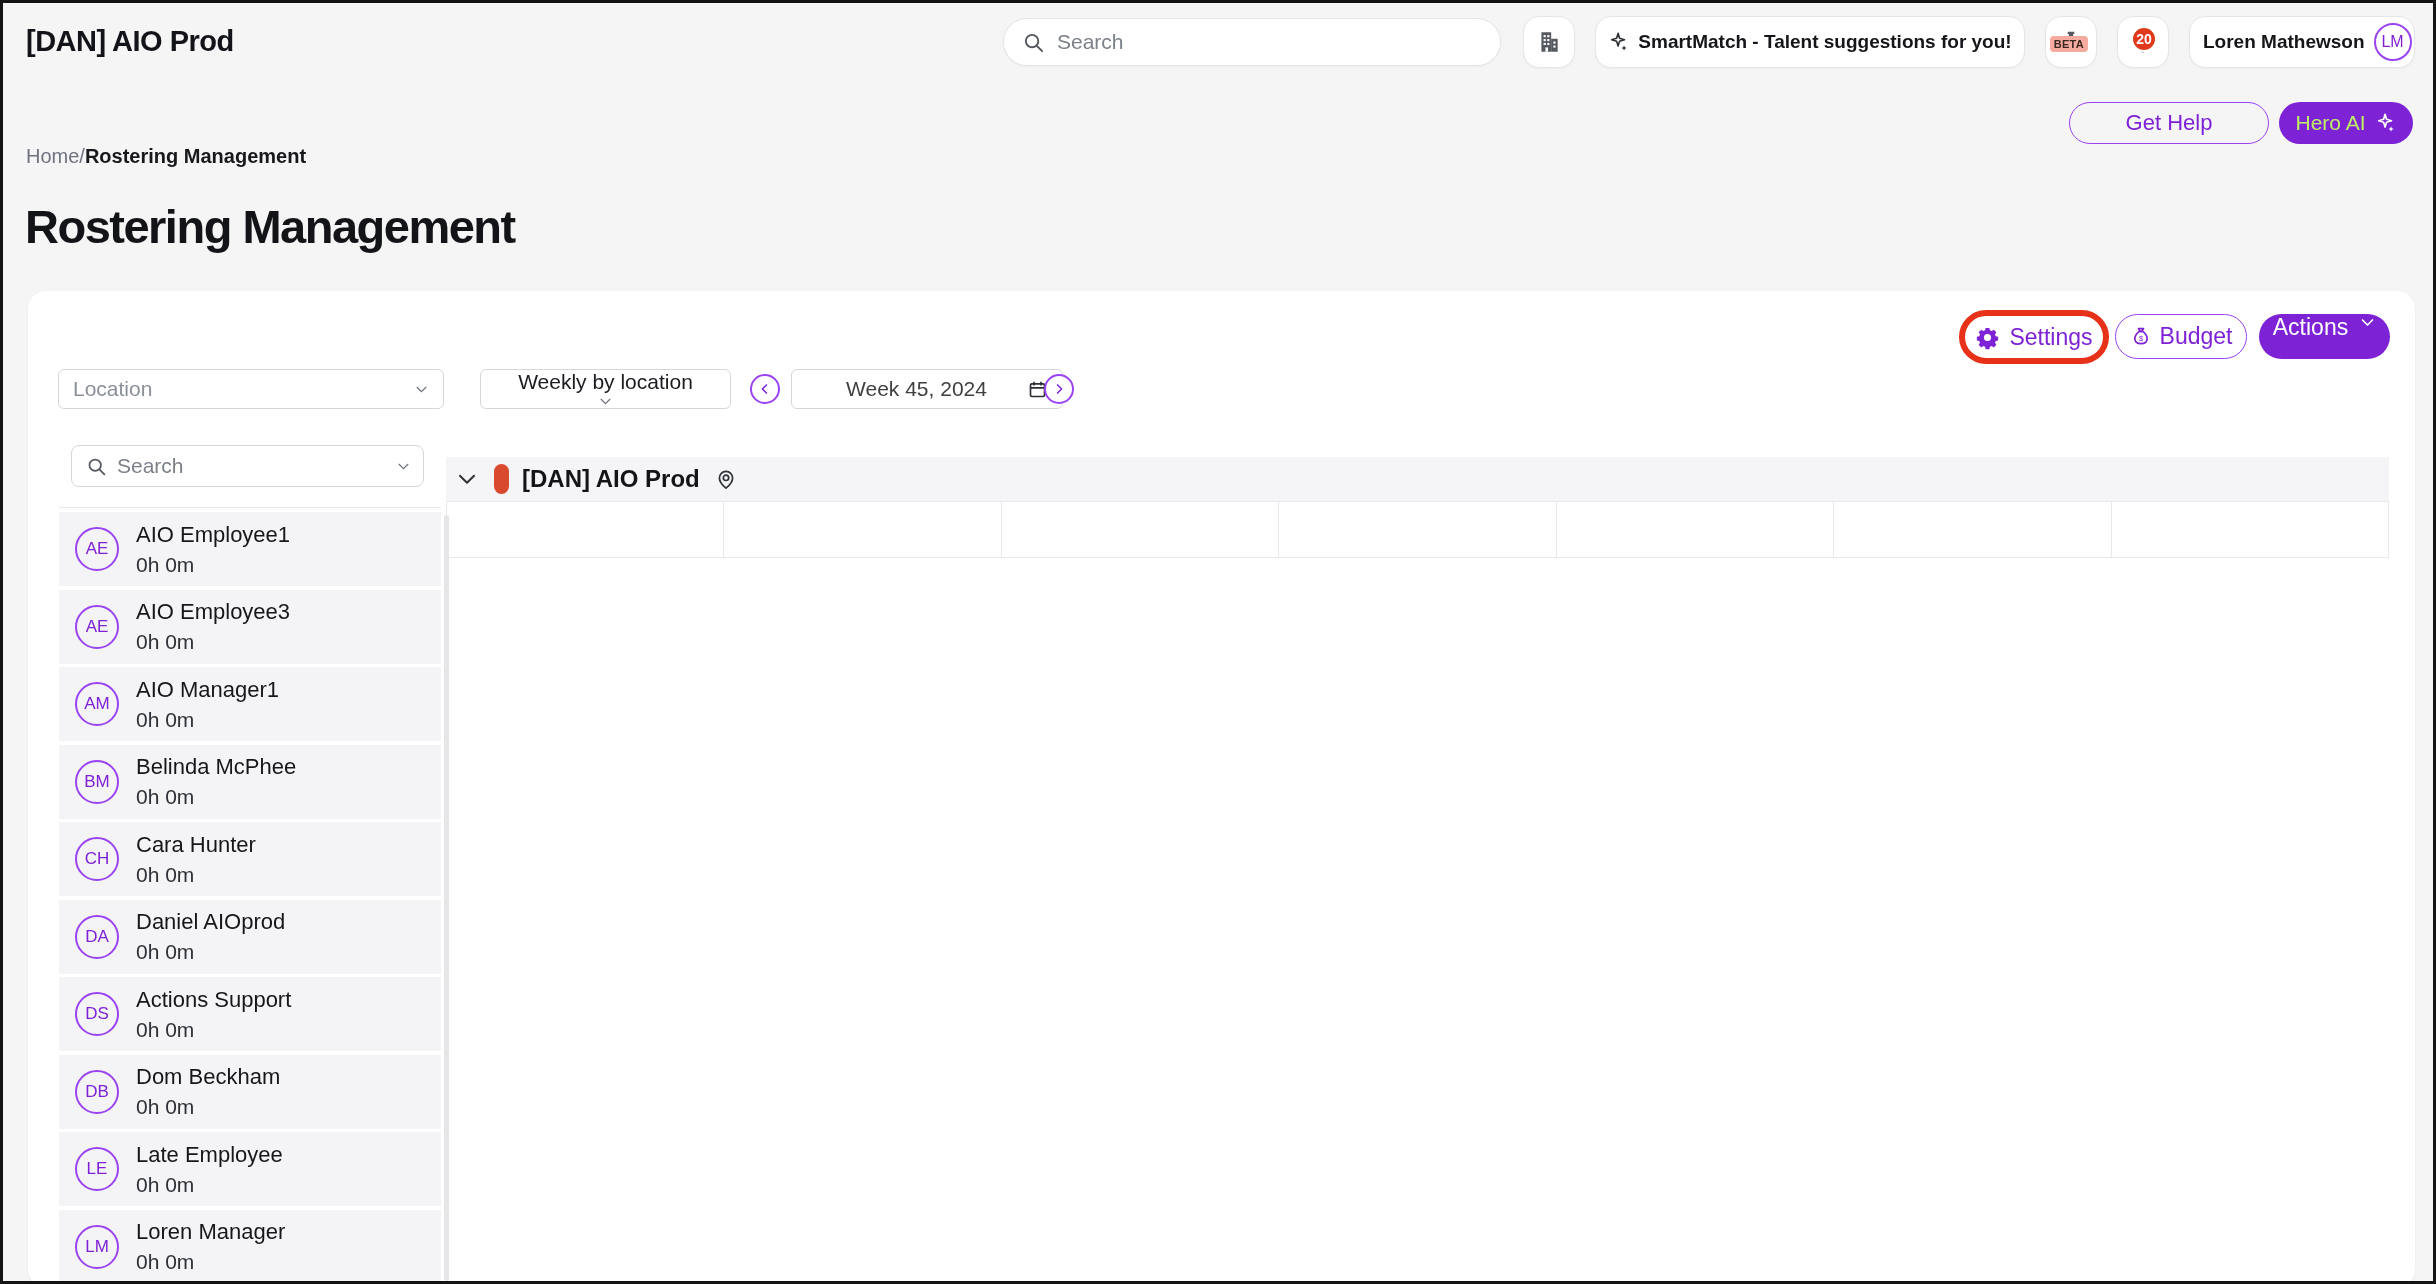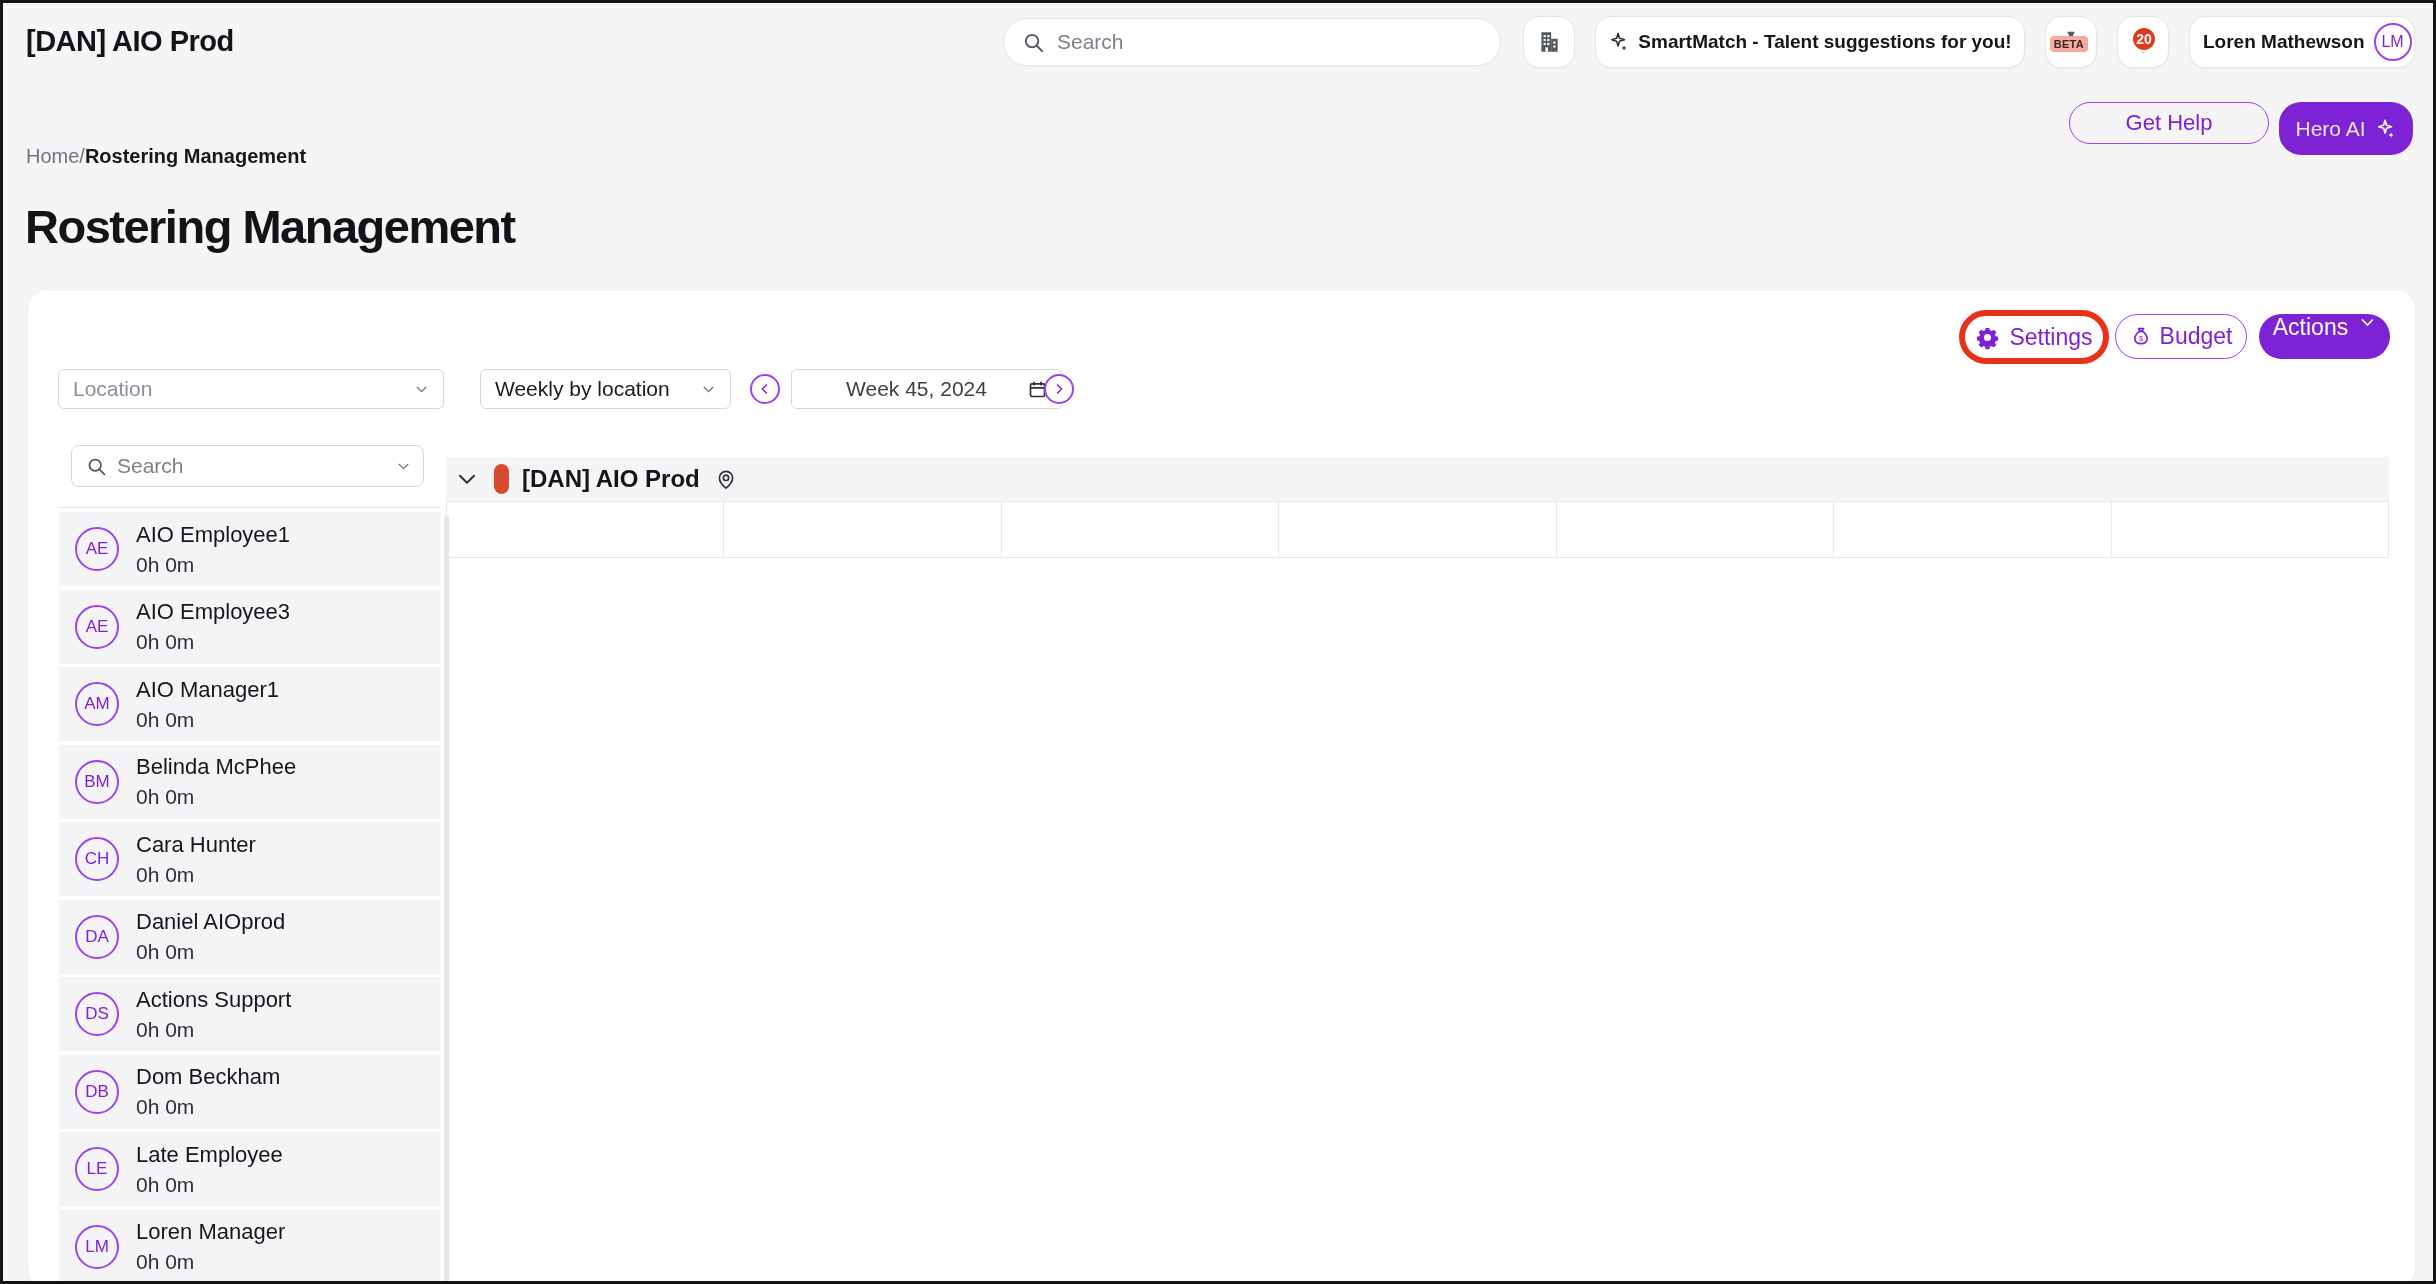--- a/index.html
+++ b/index.html
@@ -32,22 +32,22 @@
                 font-size:11px; font-weight:700; padding:2px 4px; border-radius:4px; letter-spacing:.3px;}
   .bell-badge { position:absolute; right:0px; top:-2px; width:26px; height:26px; border-radius:50%;
                 background:var(--badge); color:#fff; font-size:14px; font-weight:700;
                 display:flex; align-items:center; justify-content:center; border:2px solid #fff; }
   .icon-rel { position:relative; display:flex; align-items:center; justify-content:center; }
 
   
   .gethelp { position:absolute; left:2066px; top:99px; width:200px; height:42px; border-radius:22px;
              border:1.5px solid var(--ring); color:var(--accent); font-size:22px;
              display:flex; align-items:center; justify-content:center; cursor:pointer; }
-  .heroai { position:absolute; left:2276px; top:99px; width:134px; height:53px; border-radius:22px;
-            background:var(--accent); color:#e5e5e5; font-size:21px; display:flex; gap:9px;
+  .heroai { position:absolute; left:2276px; top:99px; width:134px; height:42px; border-radius:22px;
+            background:var(--accent); color:#bef264; font-size:21px; display:flex; gap:9px;
             align-items:center; justify-content:center; cursor:pointer; }
   .breadcrumb { position:absolute; left:23px; top:142px; font-size:20px; display:flex; align-items:center;}
   .bc-home { color:#6E7380; cursor:pointer; }
   .bc-sep { color:#6E7380; }
   .bc-cur { color:#17181B; font-weight:700; }
   .page-title { position:absolute; left:22px; top:196px; font-size:47px; font-weight:700;
                 color:#131418; letter-spacing:-1.5px; }
 
   
   .card { position:absolute; left:25px; top:288px; width:2387px; height:996px; background:#fff;
@@ -63,21 +63,21 @@
                 border:1.5px solid var(--ring); color:var(--accent); font-size:23px;
                 display:flex; align-items:center; justify-content:center; gap:8px; cursor:pointer; }
   .actions-btn { position:absolute; left:2256px; top:311px; width:131px; height:45px; border-radius:23px;
                  background:var(--accent); color:#fff; font-size:23px;
                  display:flex; align-items:flex-start; justify-content:center; gap:11px; cursor:pointer; }
 
   
   .field { position:absolute; height:40px; background:#fff; border:1px solid #D6D7DB; border-radius:6px;
            display:flex; align-items:center; padding:0 14px; font-size:21px; cursor:pointer; }
   .f-location { left:55px; top:366px; width:386px; color:#8A8F99; }
-  .f-view { left:477px; top:366px; width:251px; color:#1B1C20; }
+  .f-view { left:477px; top:366px; width:251px; color:#1B1C20;flex-direction:column; }
   .f-week { left:788px; top:366px; width:272px; color:#404040;text-align:center; }
   .field .grow { flex:1; }
   .navcircle { position:absolute; width:30px; height:30px; border-radius:50%; border:2px solid var(--ring);
                color:var(--accent); display:flex; align-items:center; justify-content:center;
                background:#fff; cursor:pointer; }
   .nav-prev { left:747px; top:371px; } .nav-next { left:1041px; top:371px; }
 
   
   .day-headers { position:absolute; left:443px; top:418px; width:1943px; height:32px; display:flex; }
   .day-col { flex:1; display:flex; align-items:center; justify-content:center;

